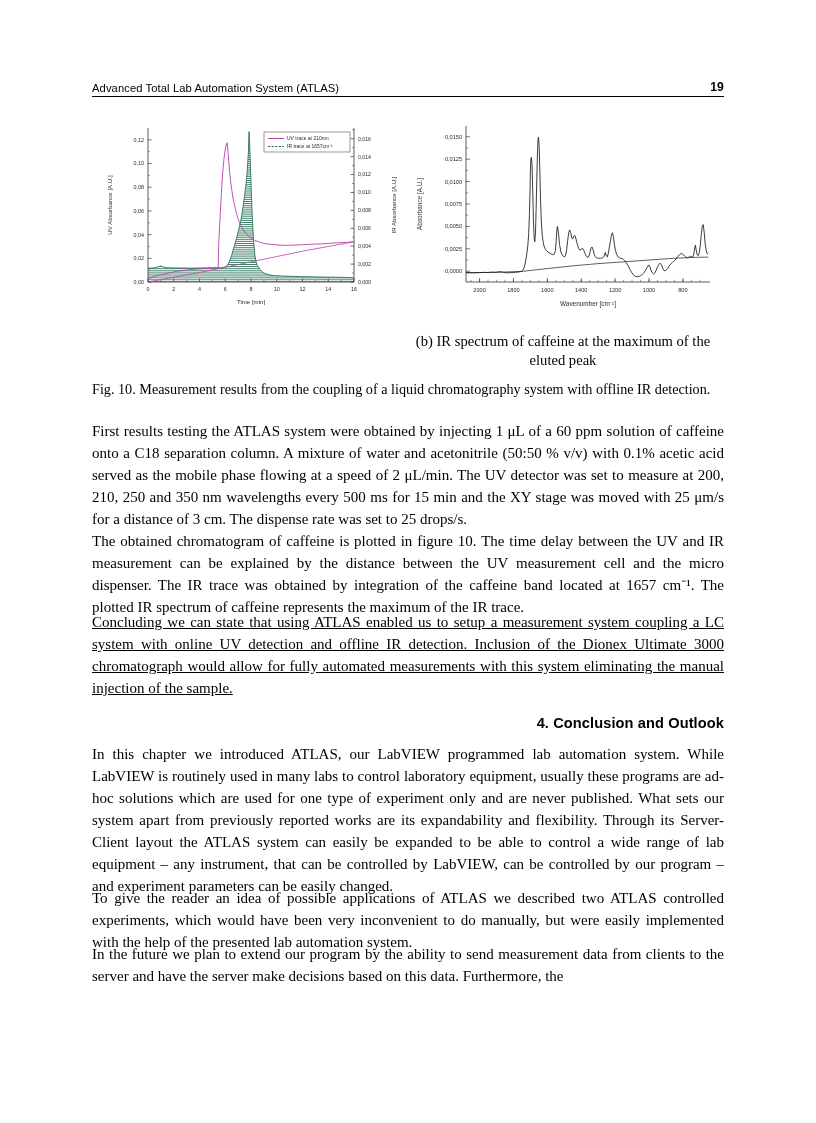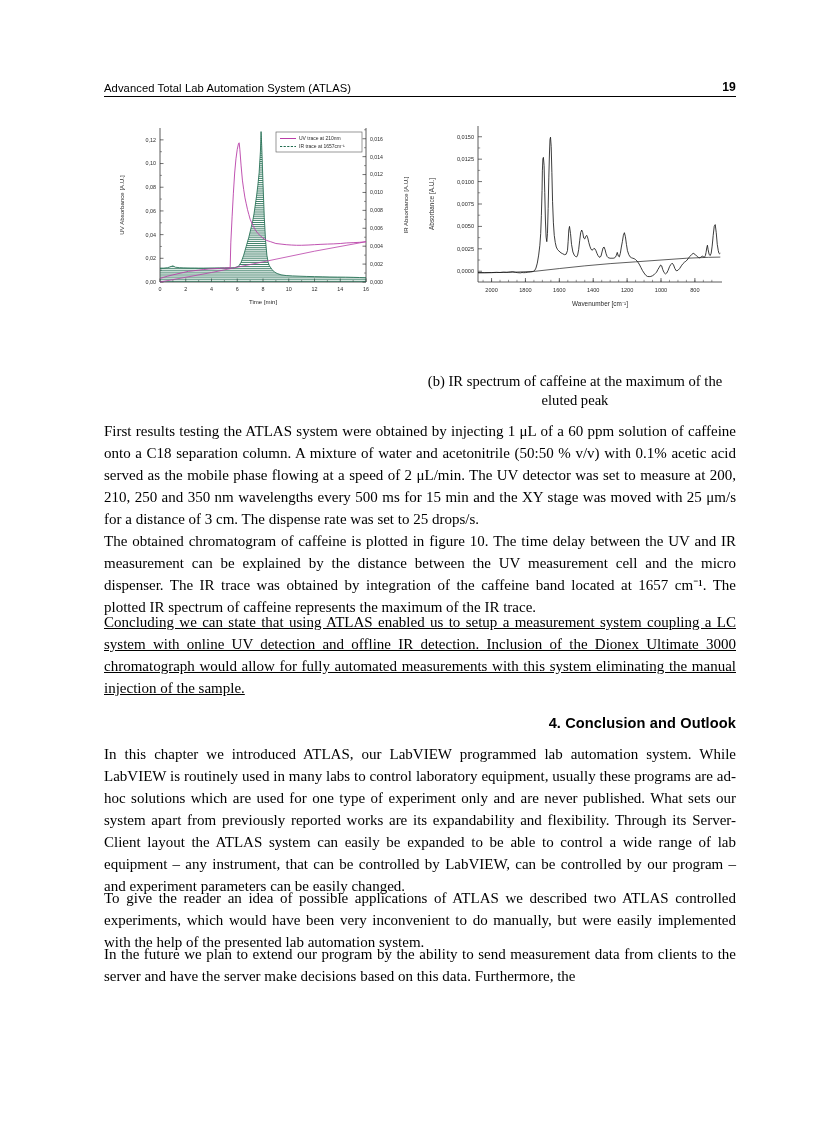--- a/index.html
+++ b/index.html
@@ -10,21 +10,21 @@
   body {
     width: 816px;
     height: 1123px;
     font-family: "Liberation Serif", serif;
     color: #000000;
     position: relative;
     overflow: hidden;
   }
   .page {
     position: absolute;
-    left: 12px; top: 0;
+    left: 0; top: 0;
     width: 665px;
     height: 1123px;
   }
 
   
   .header {
     position: absolute;
     left: 92px;
     top: 80px;
     width: 632px;
@@ -64,21 +64,21 @@
     width: 632px;
     height: 46px;
   }
   .subcap {
     position: absolute;
     text-align: center;
     font-size: 14.6px;
     line-height: 1.28;
   }
   .subcap-a { left: 6px;  top: 12px; width: 300px; }
-  .subcap-b { left: 312px; top: 0px; width: 318px; margin-top: 40px; }
+  .subcap-b { left: 312px; top: 0px; width: 318px; }
 
   
   .fig-caption {
     position: absolute;
     left: 92px;
     top: 379px;
     width: 632px;
     font-size: 14.2px;
     line-height: 1.42;
     text-align: left;
@@ -375,20 +375,21 @@
             <polyline points="56.00,158.86 86.50,158.32 111.92,157.42 137.33,154.55 162.75,151.86 188.17,149.62 213.58,147.83 239.00,146.03 264.42,144.24 286.44,143.34 298.31,143.08" fill="none" stroke="#1a1a1a" stroke-width="0.7" stroke-linejoin="round"></polyline>
           </g>
         </svg>
     </div>
   </div>
 
   <div class="subcaps">
     <div class="subcap subcap-b">(b) IR spectrum of caffeine at the maximum of the eluted peak</div>
   </div>
 
+  <div class="fig-caption">Fig. 10. Measurement results from the coupling of a liquid chromatography system with offline IR detection.</div>
 
   <div class="body-block p1">First results testing the ATLAS system were obtained by injecting 1 μL of a 60 ppm solution of caffeine onto a C18 separation column. A mixture of water and acetonitrile (50:50 % v/v) with 0.1% acetic acid served as the mobile phase flowing at a speed of 2 μL/min. The UV detector was set to measure at 200, 210, 250 and 350 nm wavelengths every 500 ms for 15 min and the XY stage was moved with 25 μm/s for a distance of 3 cm. The dispense rate was set to 25 drops/s.</div>
   <div class="body-block p2">The obtained chromatogram of caffeine is plotted in figure 10. The time delay between the UV and IR measurement can be explained by the distance between the UV measurement cell and the micro dispenser. The IR trace was obtained by integration of the caffeine band located at 1657 cm⁻¹. The plotted IR spectrum of caffeine represents the maximum of the IR trace.</div>
   <div class="body-block p3">Concluding we can state that using ATLAS enabled us to setup a measurement system coupling a LC system with online UV detection and offline IR detection. Inclusion of the Dionex Ultimate 3000 chromatograph would allow for fully automated measurements with this system eliminating the manual injection of the sample.</div>
 
   <div class="section-head">4. Conclusion and Outlook</div>
 
   <div class="body-block p4">In this chapter we introduced ATLAS, our LabVIEW programmed lab automation system. While LabVIEW is routinely used in many labs to control laboratory equipment, usually these programs are ad-hoc solutions which are used for one type of experiment only and are never published. What sets our system apart from previously reported works are its expandability and flexibility. Through its Server-Client layout the ATLAS system can easily be expanded to be able to control a wide range of lab equipment – any instrument, that can be controlled by LabVIEW, can be controlled by our program – and experiment parameters can be easily changed.</div>
   <div class="body-block p6">In the future we plan to extend our program by the ability to send measurement data from clients to the server and have the server make decisions based on this data. Furthermore, the</div>
   <div class="body-block p5">To give the reader an idea of possible applications of ATLAS we described two ATLAS controlled experiments, which would have been very inconvenient to do manually, but were easily implemented with the help of the presented lab automation system.</div>

